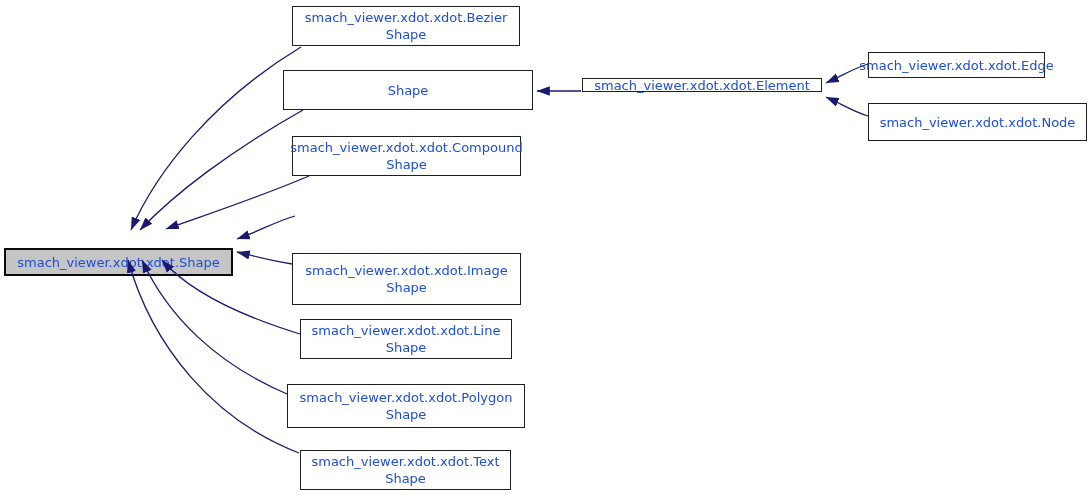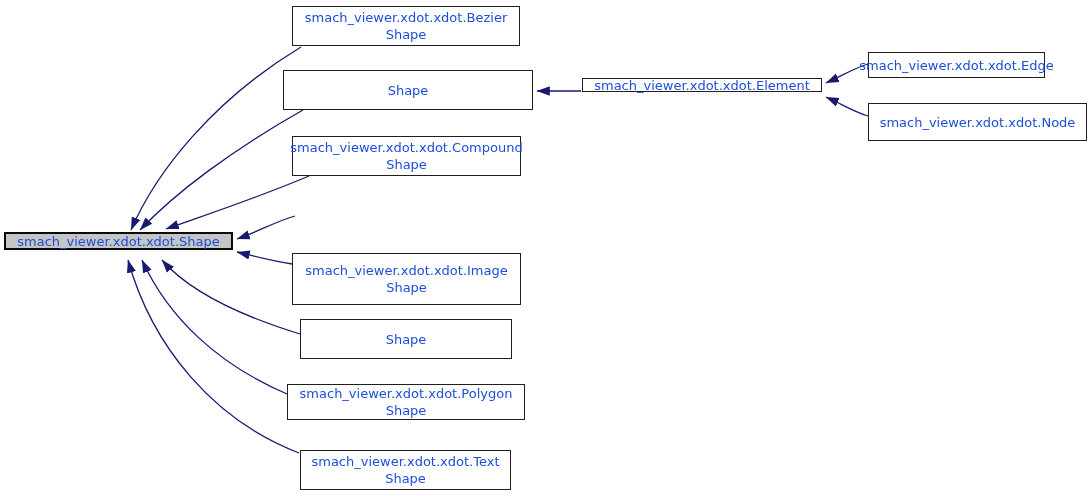--- a/index.html
+++ b/index.html
@@ -48,21 +48,21 @@
     fill: none;
     stroke: #191970;
     stroke-width: 1.3px;
   }
 </style>
 </head>
 <body>
 
 <div class="canvas">
 
-  <div class="node hl" style="left:4px; top:232px; width:229px; height:18px">
+  <div class="node hl" style="left:4px; top:248px; width:229px; height:28px">
     <span>smach_viewer.xdot.xdot.Shape</span>
     <span></span>
   </div>
 
   <div class="node" style="left:292px; top:6px; width:228px; height:40px">
     <span>smach_viewer.xdot.xdot.Bezier</span>
     <span>Shape</span>
   </div>
 
   <div class="node" style="left:283px; top:70px; width:250px; height:40px">
@@ -74,24 +74,25 @@
     <span>Shape</span>
   </div>
 
 
   <div class="node" style="left:292px; top:253px; width:229px; height:52px">
     <span>smach_viewer.xdot.xdot.Image</span>
     <span>Shape</span>
   </div>
 
   <div class="node" style="left:300px; top:319px; width:212px; height:40px">
+    <span>smach_viewer.xdot.xdot.Line</span>
     <span>Shape</span>
   </div>
 
-  <div class="node" style="left:287px; top:384px; width:238px; height:36px">
+  <div class="node" style="left:287px; top:384px; width:238px; height:44px">
     <span>smach_viewer.xdot.xdot.Polygon</span>
     <span>Shape</span>
   </div>
 
   <div class="node" style="left:300px; top:450px; width:211px; height:40px">
     <span>smach_viewer.xdot.xdot.Text</span>
     <span>Shape</span>
   </div>
 
   <div class="node" style="left:582px; top:78px; width:240px; height:14px">

